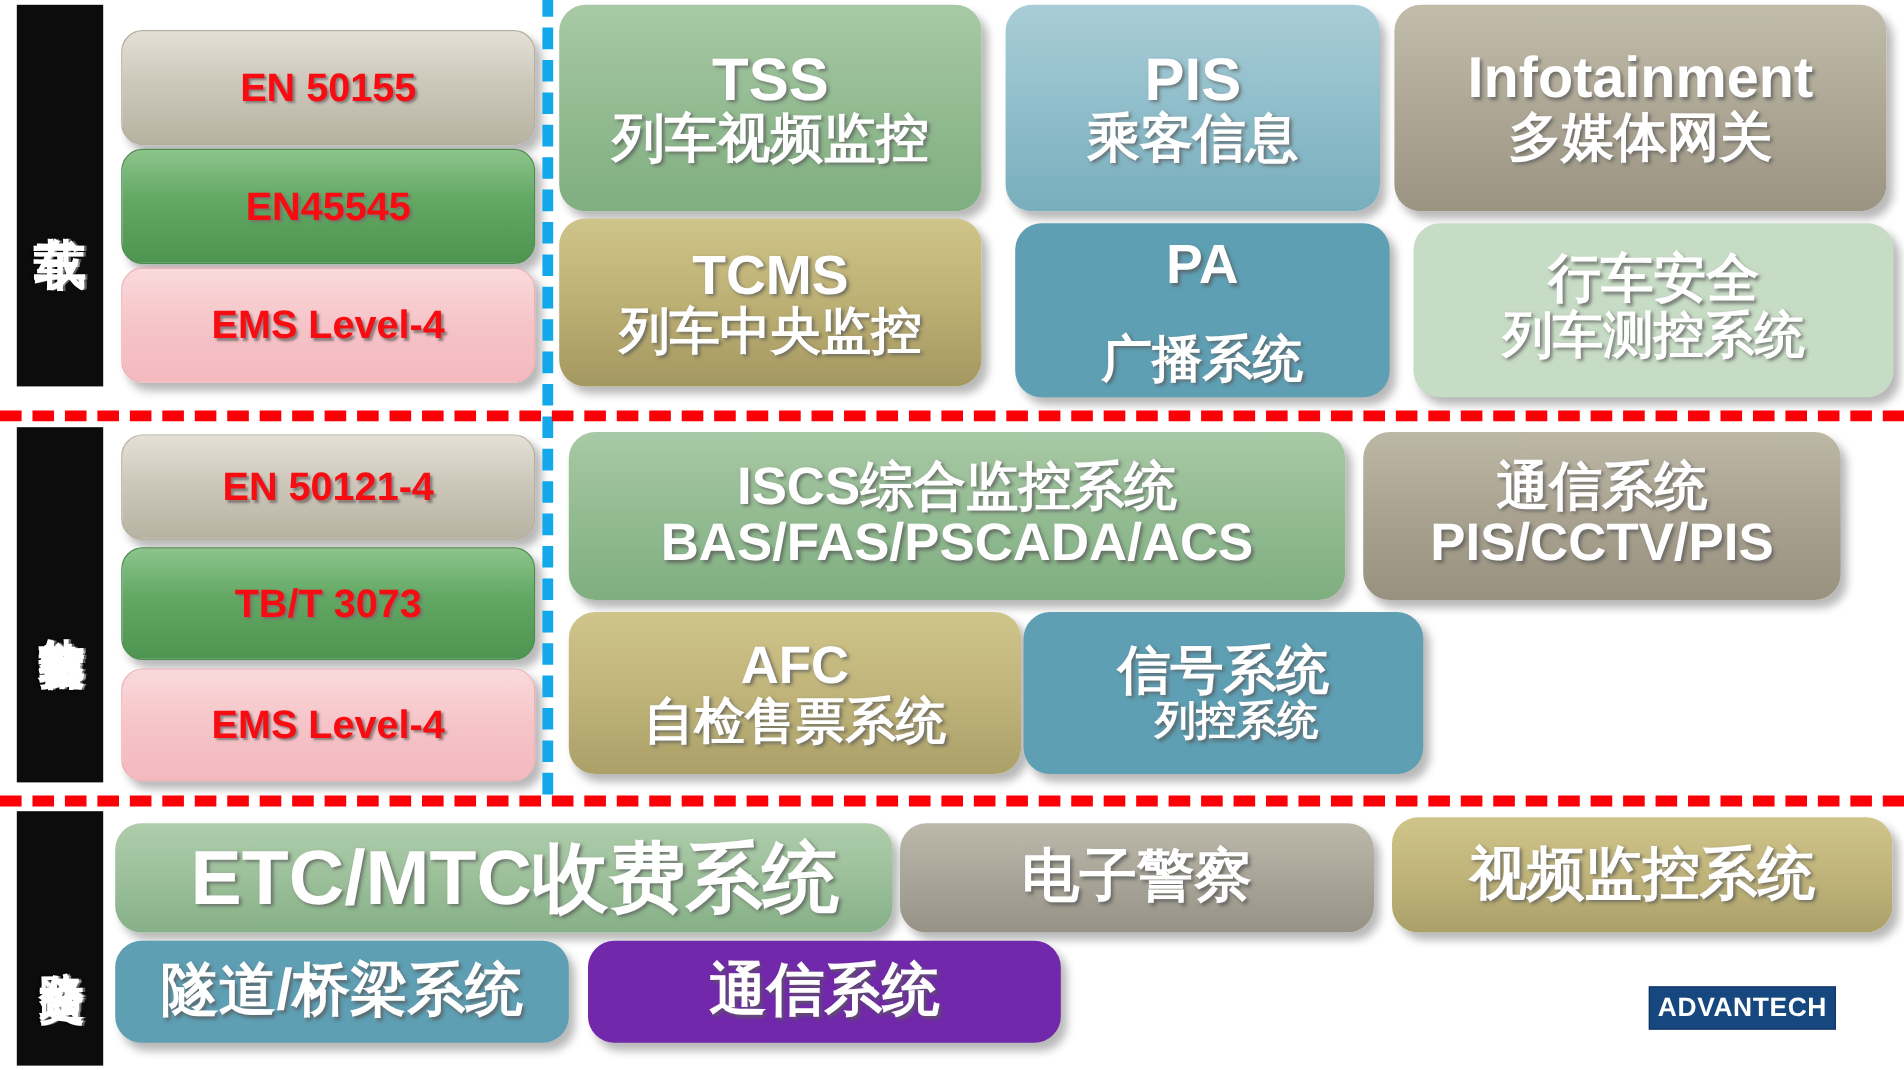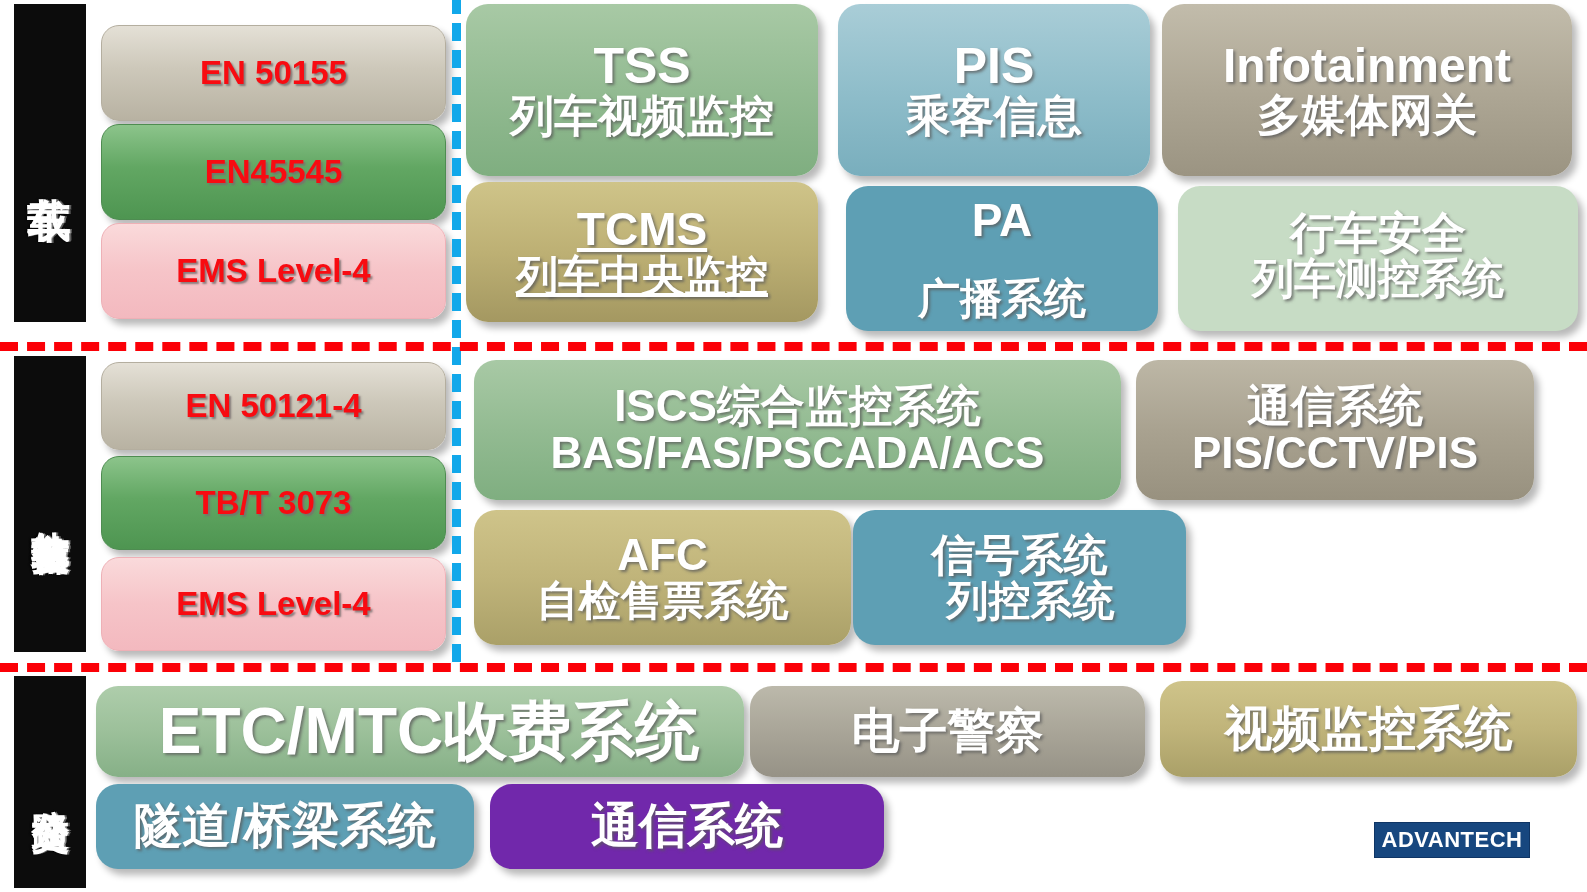--- a/index.html
+++ b/index.html
@@ -152,21 +152,21 @@
   </div>
   <div class="card sys bg-lightblue" style="left:838px; top:4px; width:312px; height:172px;">
     <span class="l1" style="font-size:50px;">PIS</span>
     <span class="l2" style="font-size:44px;">乘客信息</span>
   </div>
   <div class="card sys bg-khaki" style="left:1162px; top:4px; width:410px; height:172px;">
     <span class="l1" style="font-size:48px;">Infotainment</span>
     <span class="l2" style="font-size:44px;">多媒体网关</span>
   </div>
 
-  <div class="card sys bg-gold" style="left:466px; top:182px; width:352px; height:140px;text-decoration:underline;">
+  <div class="card sys bg-gold" style="left:466px; top:182px; width:352px; height:140px;">
     <span class="l1" style="font-size:46px;">TCMS</span>
     <span class="l2" style="font-size:42px;">列车中央监控</span>
   </div>
   <div class="card sys bg-teal" style="left:846px; top:186px; width:312px; height:145px;gap:32px;">
     <span class="l1" style="font-size:46px;">PA</span>
     <span class="l2" style="font-size:42px;">广播系统</span>
   </div>
   <div class="card sys bg-sage" style="left:1178px; top:186px; width:400px; height:145px;font-family:Liberation Mono, monospace;">
     <span class="l1" style="font-size:44px;">行车安全</span>
     <span class="l2" style="font-size:42px;">列车测控系统</span>
@@ -196,21 +196,21 @@
     <span class="l1" style="font-size:44px;">通信系统</span>
     <span class="l2" style="font-size:44px;">PIS/CCTV/PIS</span>
   </div>
 
   <div class="card sys bg-gold2" style="left:474px; top:510px; width:377px; height:135px;">
     <span class="l1" style="font-size:44px;">AFC</span>
     <span class="l2" style="font-size:42px;">自检售票系统</span>
   </div>
   <div class="card sys bg-teal2" style="left:853px; top:510px; width:333px; height:135px;">
     <span class="l1" style="font-size:44px;">信号系统</span>
-    <span class="l2" style="font-size:42px;padding-left:28px;">列控系统</span>
+    <span class="l2" style="font-size:34px;padding-left:28px;">列控系统</span>
   </div>
 
   <div class="hsep" style="top:663px;"></div>
 
   <div class="rail" style="left:14px; top:676px; width:72px; height:212px;">
     <span class="rail-label" style="font-size:38px;">公路交通</span>
   </div>
 
   <div class="card sys bg-greengrad2" style="left:96px; top:686px; width:648px; height:91px;">
     <span class="l1" style="font-size:64px;margin-left:18px;">ETC/MTC收费系统</span>

